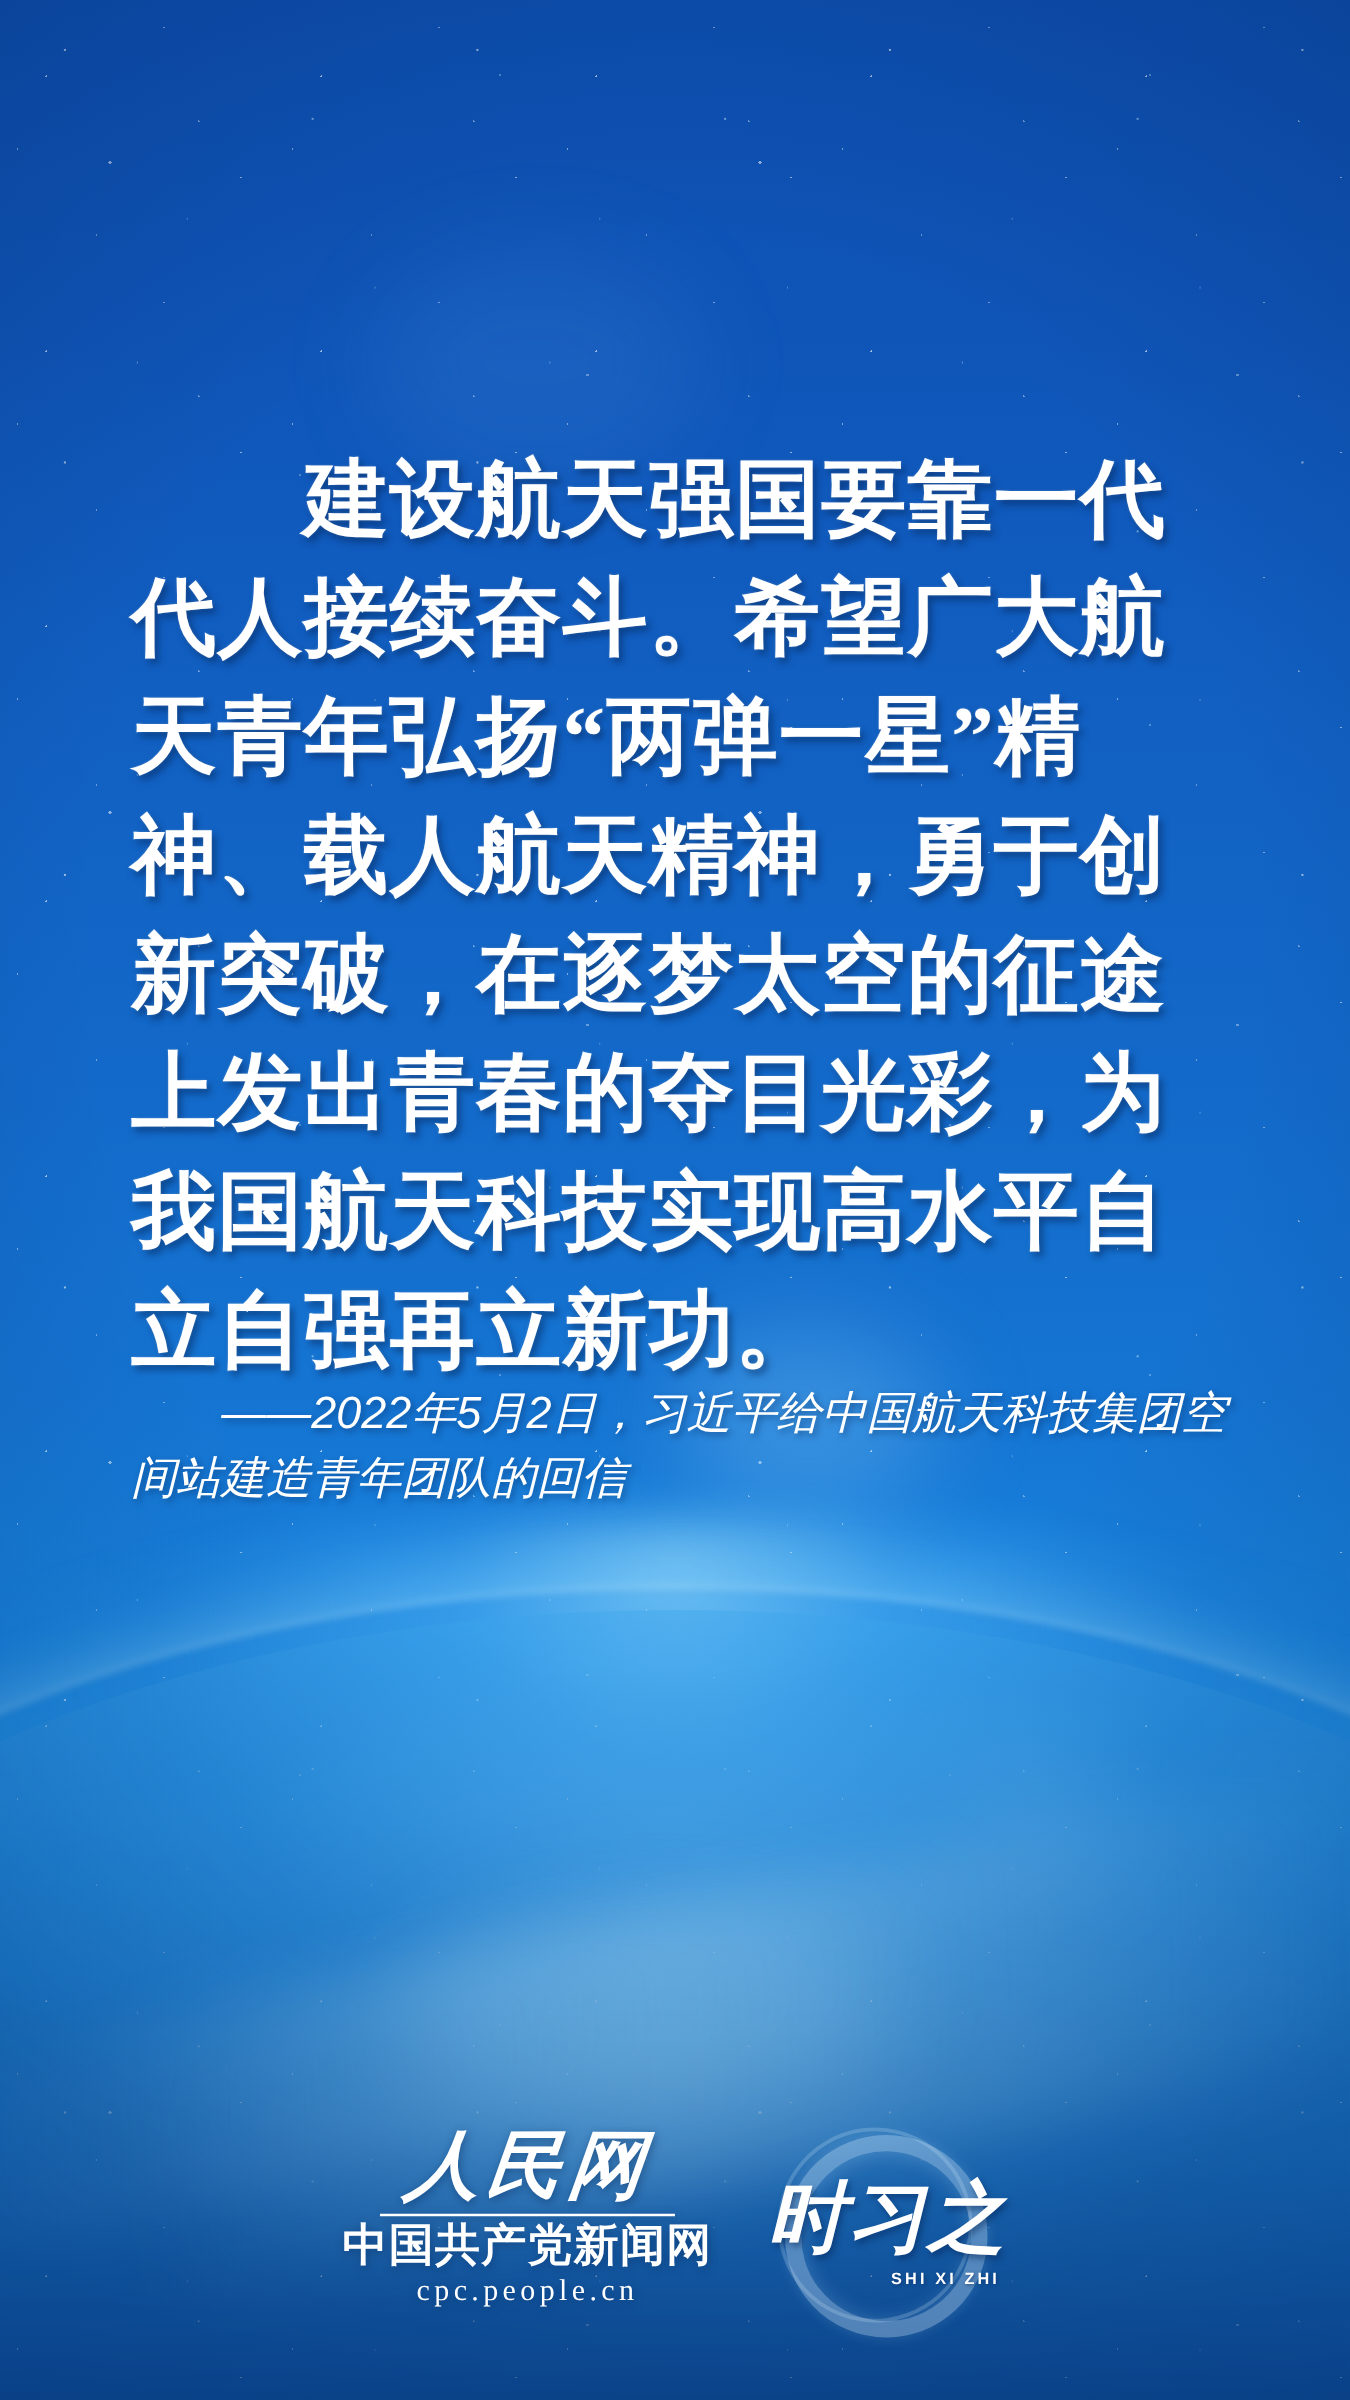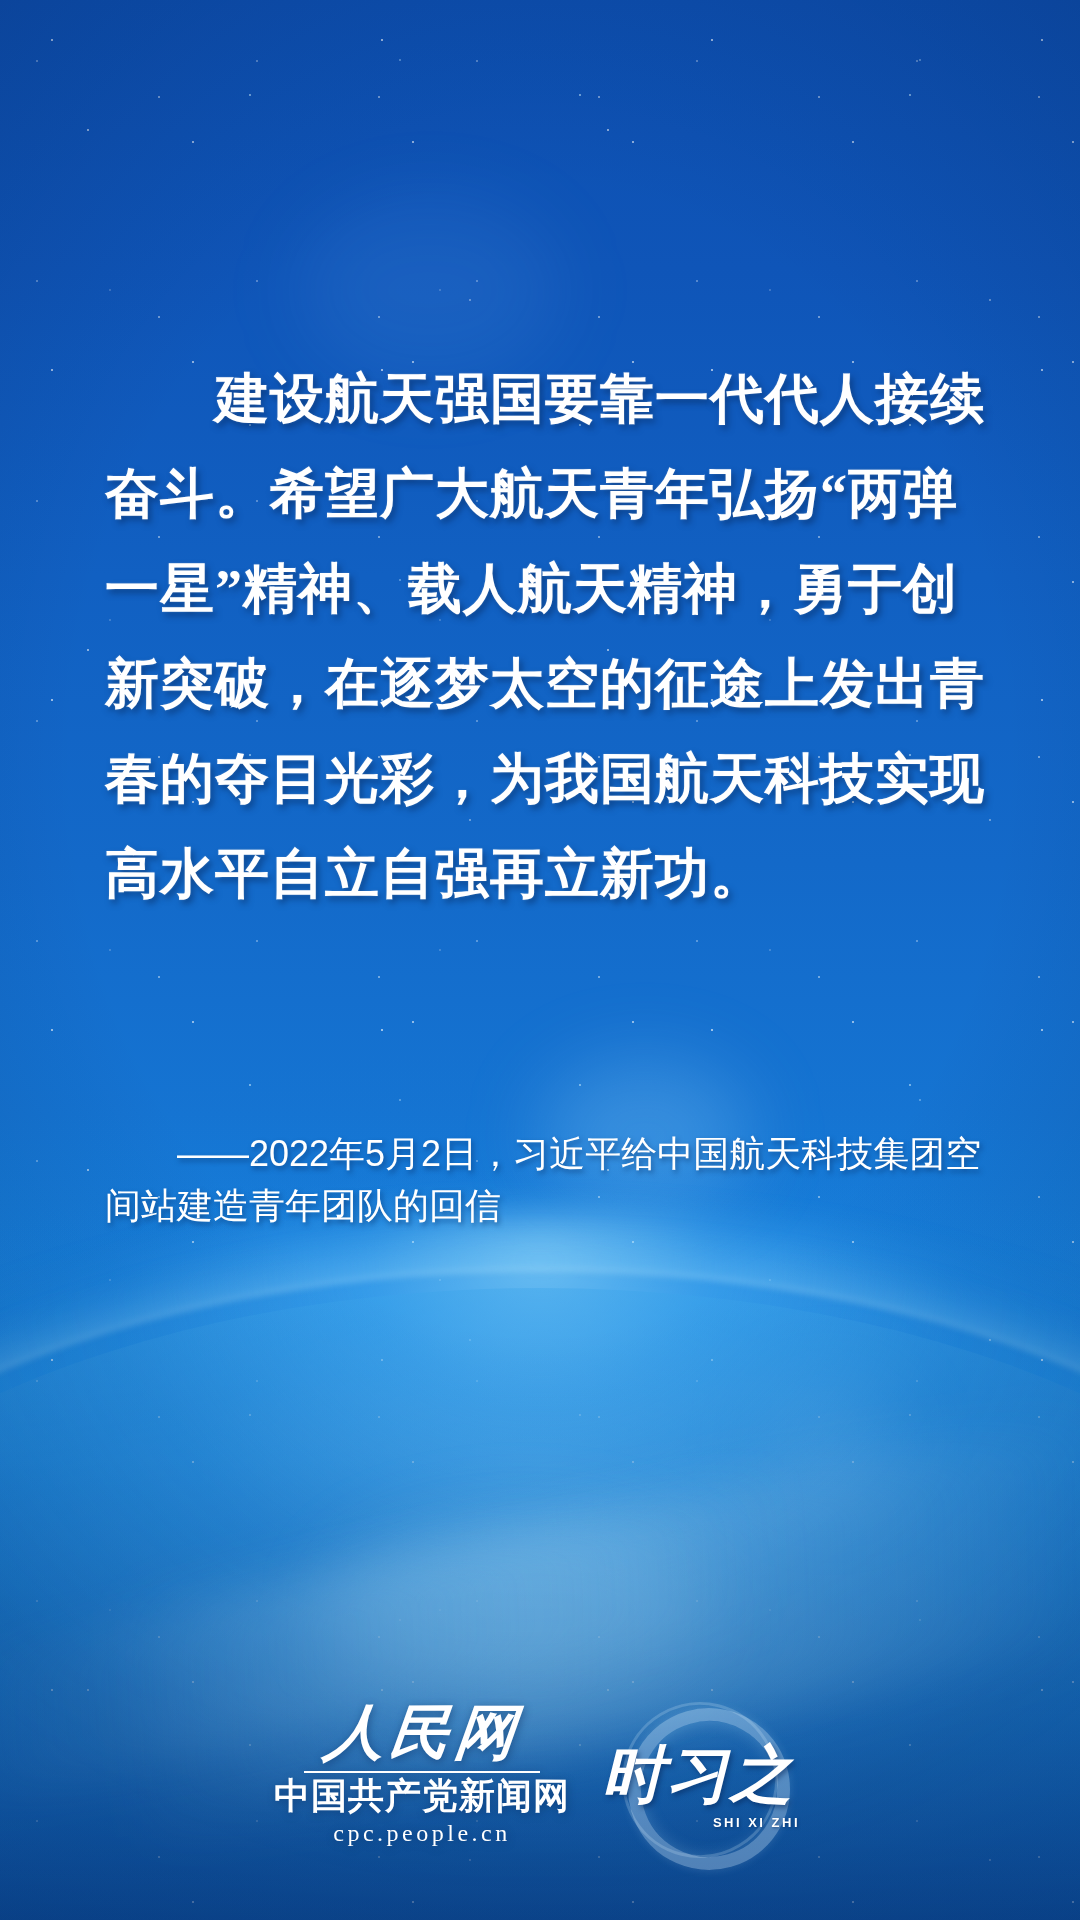--- a/index.html
+++ b/index.html
@@ -101,38 +101,39 @@
   .vignette{
     position:absolute;left:0;top:0;width:1080px;height:1920px;pointer-events:none;
     background:radial-gradient(ellipse 900px 1100px at 50% 760px, rgba(0,0,0,0) 52%, rgba(0,20,60,.22) 100%);
   }
 
   
   #quote{
     position:absolute;left:105px;top:352px;width:880px;
     font-family:"Liberation Serif","DejaVu Serif",serif;
     font-weight:700;
-    font-size:54px;
+    font-size:68px;
     line-height:95px;
     color:#ffffff;
     letter-spacing:1px;
     text-shadow:3px 4px 6px rgba(6,40,92,.55), 0 0 2px rgba(255,255,255,.25);
     white-space:pre-wrap;
   }
 
   
   #attrib{
-    position:absolute;left:105px;top:1128px;width:890px;
+    position:absolute;left:105px;top:1104px;width:890px;
     font-family:"Liberation Sans","DejaVu Sans",sans-serif;
     font-size:36px;
     line-height:52px;
     color:#ffffff;
     letter-spacing:0px;
     text-shadow:2px 3px 5px rgba(6,40,92,.50);
     white-space:pre-wrap;
+    font-style:italic;
   }
 
   
   #footer{
     position:absolute;left:0;top:1690px;width:1080px;height:170px;
     display:flex;align-items:center;justify-content:center;gap:26px;
   }
   .logo-people{
     display:flex;flex-direction:column;align-items:center;
     filter:drop-shadow(1px 2px 4px rgba(5,35,85,.45));
@@ -151,21 +152,21 @@
     font-family:"Liberation Sans","DejaVu Sans",sans-serif;
     font-weight:700;font-size:36px;line-height:34px;color:#fff;letter-spacing:1px;
   }
   .lp-url{
     font-family:"Liberation Serif","DejaVu Serif",serif;
     font-size:24px;line-height:30px;color:#fff;letter-spacing:3.5px;margin-top:5px;
   }
 
   .logo-shixizhi{
     position:relative;width:210px;height:150px;
-    display:flex;align-items:center;justify-content:flex-start;
+    display:flex;align-items:center;justify-content:flex-end;
   }
   .sz-ring{
     position:absolute;left:32px;top:8px;width:136px;height:136px;border-radius:50%;
     border:13px solid rgba(215,238,255,.34);
     box-shadow:0 0 16px rgba(190,230,255,.22) inset, 0 0 10px rgba(190,230,255,.16);
     transform:rotate(-16deg);
   }
   .sz-ring2{
     position:absolute;left:26px;top:2px;width:150px;height:150px;border-radius:50%;
     border:3px solid rgba(225,245,255,.20);

